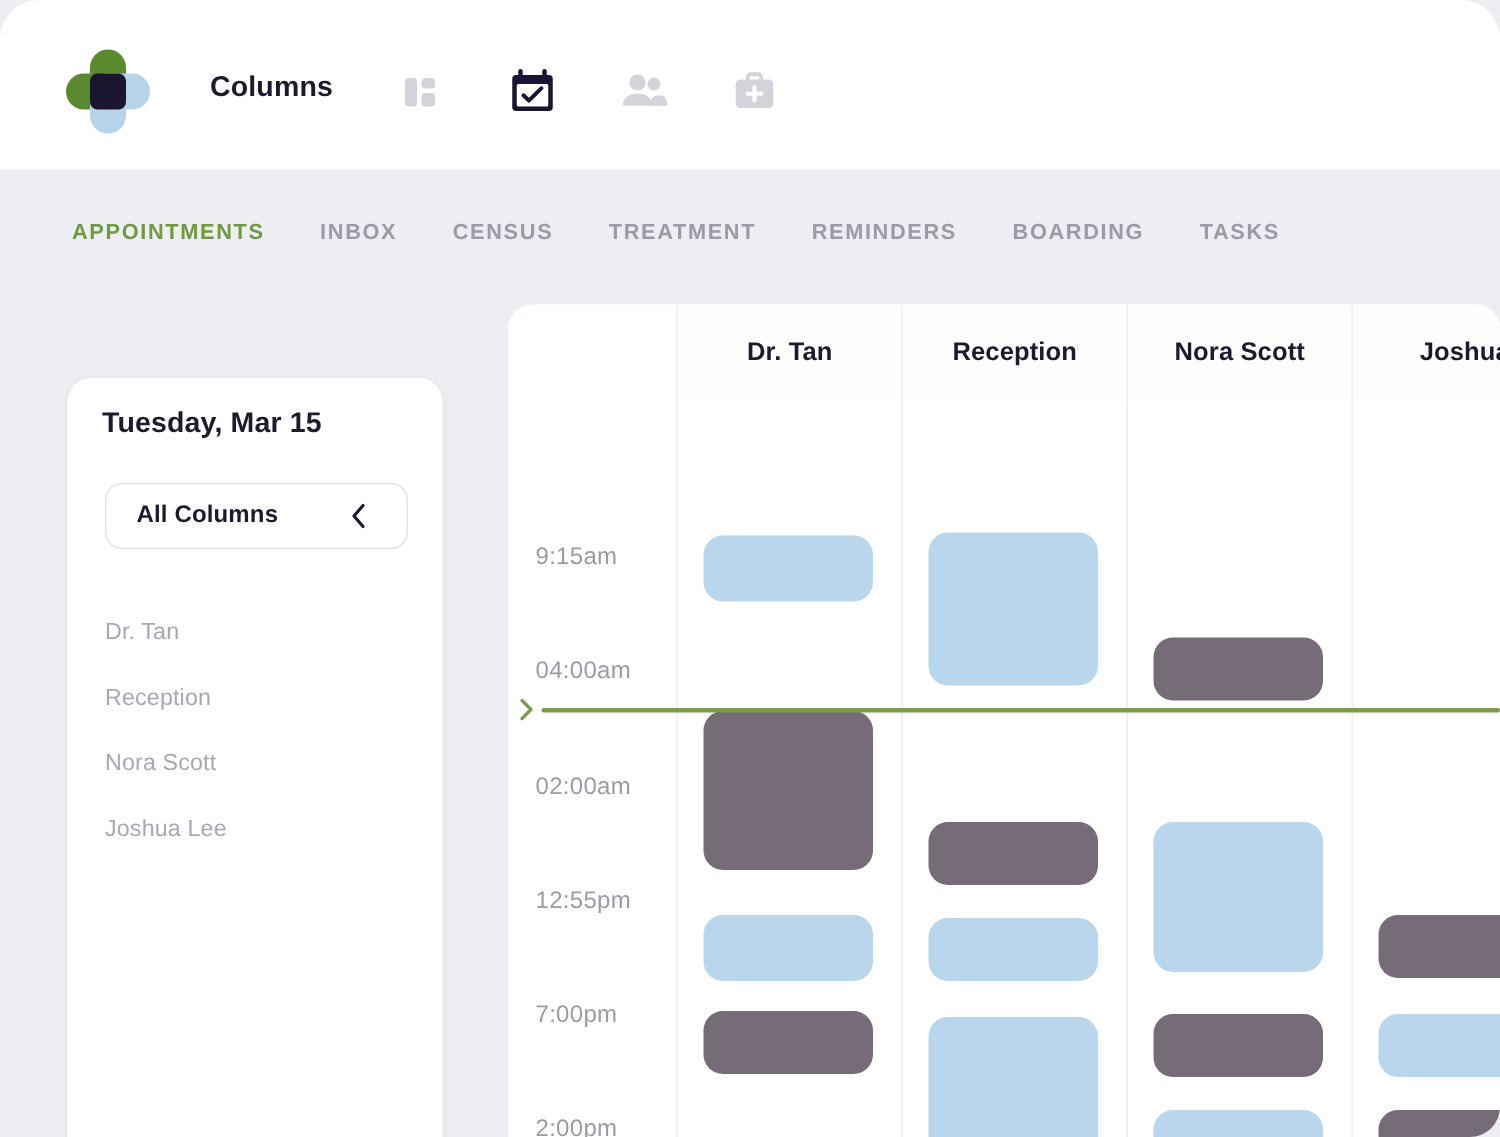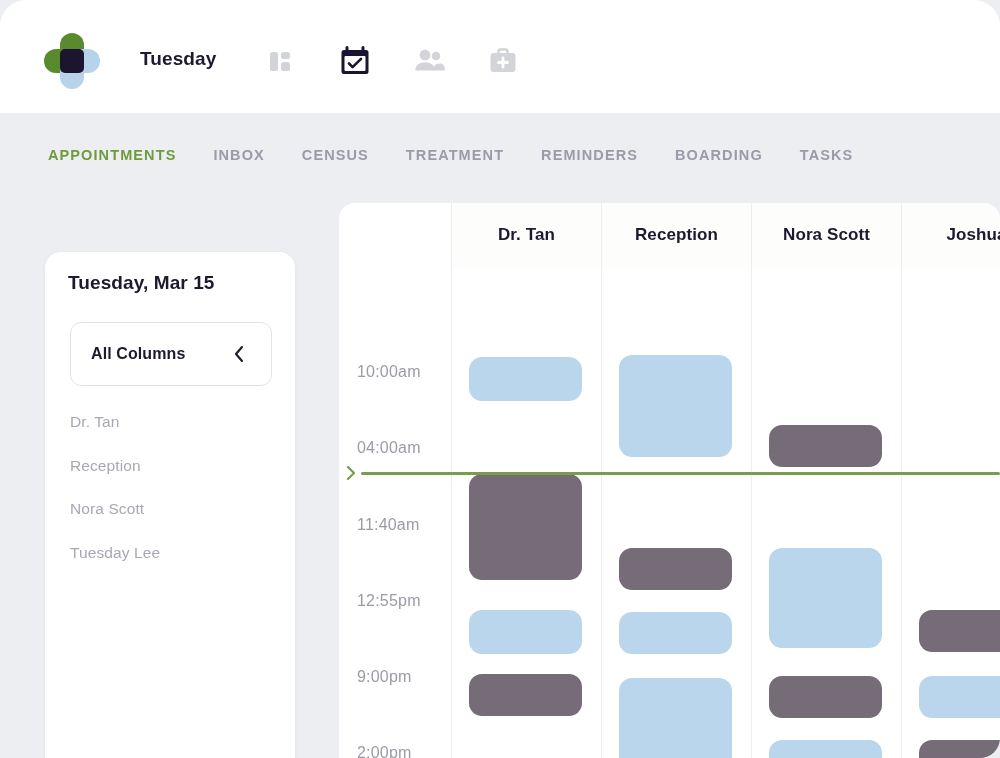--- a/index.html
+++ b/index.html
@@ -151,21 +151,21 @@
     font-size: 19px;
     font-weight: bold;
     color: #1b1a2e;
     letter-spacing: 0.1px;
   }
   .all-columns {
     position: absolute;
     left: 25px;
     top: 70px;
     width: 202px;
-    height: 64px;
+    height: 44px;
     border: 1.4px solid #e2e3e9;
     border-radius: 11px;
     background: #fff;
     display: flex;
     align-items: center;
     justify-content: space-between;
     padding: 0 25px 0 20px;
     cursor: pointer;
   }
   .all-columns-label {
@@ -293,21 +293,21 @@
   <div class="topbar">
 
     <div class="logo">
       <div class="bar green-h"></div>
       <div class="bar green-v"></div>
       <div class="bar blue-h"></div>
       <div class="bar blue-v"></div>
       <div class="bar center"></div>
     </div>
 
-    <div class="app-title">Tuesday</div>
+    <div class="app-title">Columns</div>
 
     <div class="topnav-icons">
 
       <div class="nav-icon">
         <svg width="30" height="30" viewBox="0 0 30 30" aria-hidden="true">
           <rect x="4" y="6" width="8" height="19" rx="2.5" fill="#d3d4d9"></rect>
           <rect x="15" y="6" width="9" height="7" rx="2.5" fill="#d3d4d9"></rect>
           <rect x="15" y="16" width="9" height="9" rx="2.5" fill="#d3d4d9"></rect>
         </svg>
       </div>
@@ -363,21 +363,21 @@
         <svg width="12" height="18" viewBox="0 0 12 18" aria-hidden="true">
           <path d="M9 2L3 9l6 7" stroke="#1b1a2e" stroke-width="2.1" fill="none" stroke-linecap="round" stroke-linejoin="round"></path>
         </svg>
       </span>
     </div>
 
     <div class="col-list">
       <div class="col-item">Dr. Tan</div>
       <div class="col-item">Reception</div>
       <div class="col-item">Nora Scott</div>
-      <div class="col-item">Tuesday Lee</div>
+      <div class="col-item">Joshua Lee</div>
     </div>
   </div>
 
   <div class="schedule">
 
     <div class="sched-header">
       <div class="time-gutter-head"></div>
       <div class="col-head" id="head0" style="left: 112px; width: 150px;">
         <span class="col-head-label">Dr. Tan</span>
       </div>
@@ -390,25 +390,25 @@
       <div class="col-head" id="head3" style="left: 562px; width: 150px;">
         <span class="col-head-label">Joshua</span>
       </div>
     </div>
 
     <div class="sched-body" id="sched-body">
         <div class="col-lane" style="left: 112px; width: 150px;"></div>
         <div class="col-lane" style="left: 262px; width: 150px;"></div>
         <div class="col-lane" style="left: 412px; width: 150px;"></div>
         <div class="col-lane" style="left: 562px; width: 150px;"></div>
-        <div class="time-label" style="top: 96px;">10:00am</div>
+        <div class="time-label" style="top: 96px;">9:15am</div>
         <div class="time-label" style="top: 172px;">04:00am</div>
-        <div class="time-label" style="top: 249px;">11:40am</div>
+        <div class="time-label" style="top: 249px;">02:00am</div>
         <div class="time-label" style="top: 325px;">12:55pm</div>
-        <div class="time-label" style="top: 401px;">9:00pm</div>
+        <div class="time-label" style="top: 401px;">7:00pm</div>
         <div class="time-label" style="top: 477px;">2:00pm</div>
         <div class="appt blue" style="left: 130px; width: 113px; top: 90px; height: 44px; background: rgb(186, 214, 236);"></div>
         <div class="appt mauve" style="left: 130px; width: 113px; top: 207px; height: 106px; background: rgb(118, 108, 119);"></div>
         <div class="appt blue" style="left: 130px; width: 113px; top: 343px; height: 44px; background: rgb(186, 214, 236);"></div>
         <div class="appt mauve" style="left: 130px; width: 113px; top: 407px; height: 42px; background: rgb(118, 108, 119);"></div>
         <div class="appt blue" style="left: 280px; width: 113px; top: 88px; height: 102px; background: rgb(186, 214, 236);"></div>
         <div class="appt mauve" style="left: 280px; width: 113px; top: 281px; height: 42px; background: rgb(118, 108, 119);"></div>
         <div class="appt blue" style="left: 280px; width: 113px; top: 345px; height: 42px; background: rgb(186, 214, 236);"></div>
         <div class="appt blue" style="left: 280px; width: 113px; top: 411px; height: 150px; background: rgb(186, 214, 236);"></div>
         <div class="appt mauve" style="left: 430px; width: 113px; top: 158px; height: 42px; background: rgb(118, 108, 119);"></div>

